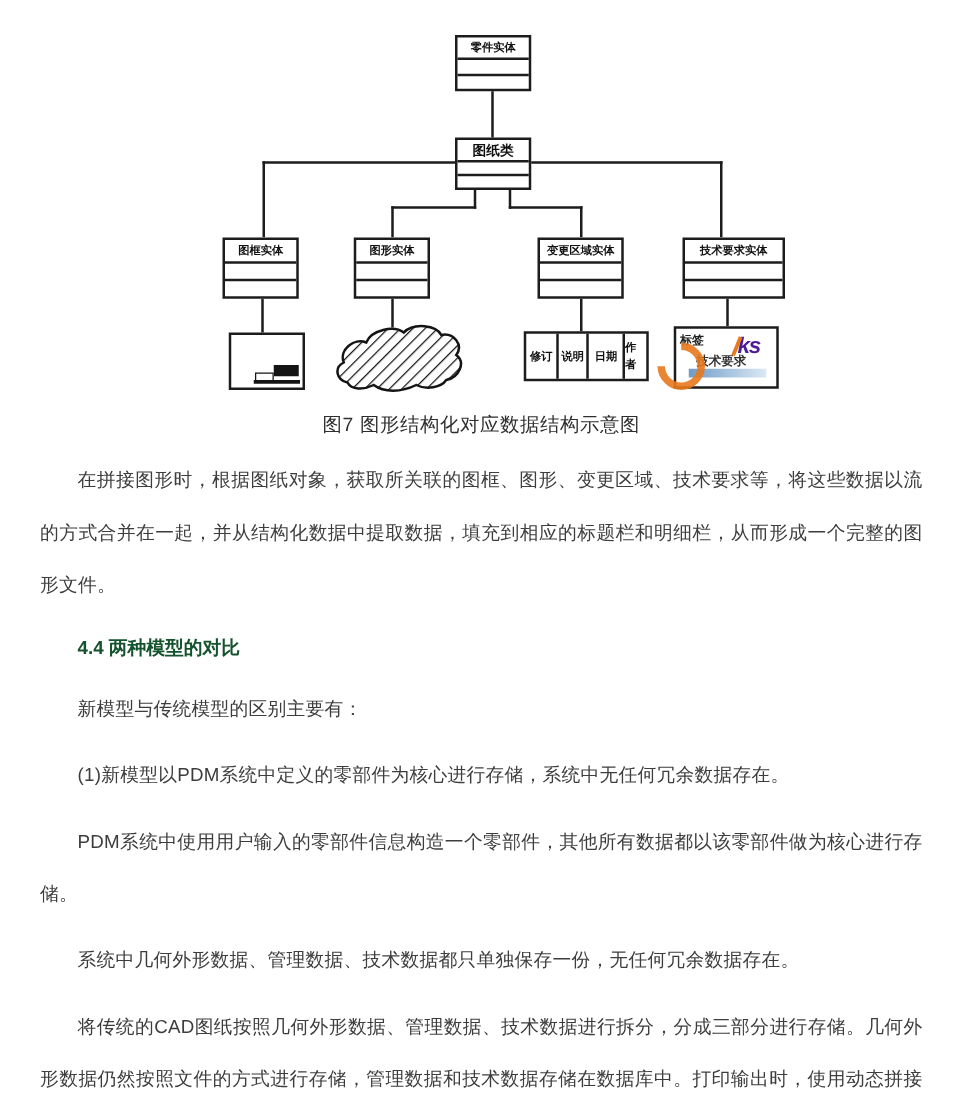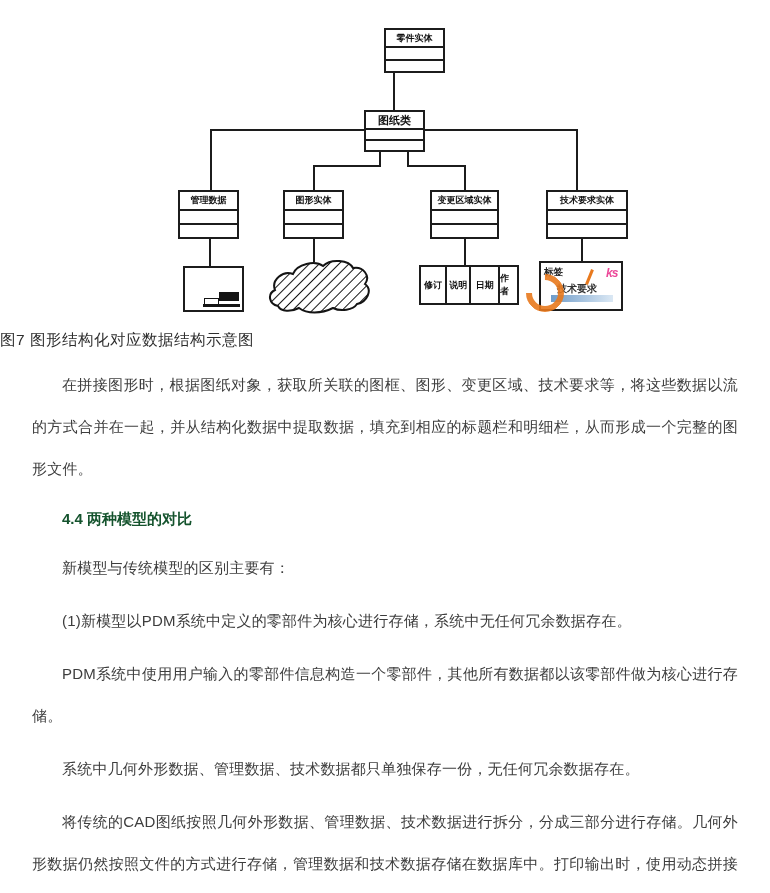--- a/index.html
+++ b/index.html
@@ -14,39 +14,39 @@
   .uml .r1{flex:1 1 auto;border-bottom:2px solid #1c1c1c;}
   .uml .r2{flex:1 1 auto;}
   .conn{position:absolute;background:#1c1c1c;}
   .shape{position:absolute;border:2px solid #1c1c1c;background:#fff;box-sizing:border-box;}
 
   .rev-table{display:flex;}
   .rev-table .cell{flex:1;border-right:2px solid #1c1c1c;display:flex;align-items:center;justify-content:center;
                    font-size:9px;font-weight:bold;color:#111;}
   .rev-table .cell:last-child{border-right:none;}
 
-  .caption{position:absolute;left:0;top:330px;width:770px;
+  .caption{position:absolute;left:0;top:330px;width:770px;text-align:center;
            font-size:15.5px;color:#2e2e2e;letter-spacing:.5px;}
 
   
   .content{position:absolute;left:32px;top:364px;width:706px;}
   .content p{margin:0 0 11px;font-size:15px;line-height:42px;text-align:justify;
              text-indent:2em;color:#3d3d3d;letter-spacing:.2px;}
   .content .sec-heading{margin:0 0 11px;font-size:15px;line-height:35px;font-weight:bold;
              text-indent:2em;color:#14532d;}
 
   
   .lbl-title{position:absolute;top:3px;left:3px;font-size:9.5px;font-weight:bold;color:#222;}
   .lbl-req{position:absolute;top:19px;left:16px;font-size:10px;font-weight:bold;color:#333;z-index:3;}
   .lbl-bar{position:absolute;top:32px;left:10px;width:62px;height:7px;
            background:linear-gradient(90deg,#6f9cc9,#dbe8f4);z-index:2;}
   .wm-e{position:absolute;left:-15px;top:11px;width:26px;height:26px;border-radius:50%;
         border:6px solid #e8791d;border-top-color:transparent;transform:rotate(-45deg);opacity:.9;z-index:4;}
-  .wm-ks{position:absolute;left:49px;top:3px;font-size:12px;font-weight:bold;font-style:italic;
-         color:#ec4899;z-index:4;letter-spacing:-1px;margin-left:16px;}
+  .wm-ks{position:absolute;left:49px;top:3px;font-size:18px;font-weight:bold;font-style:italic;
+         color:#4c1d95;z-index:4;letter-spacing:-1px;}
   .wm-slash{position:absolute;left:47px;top:6px;width:3px;height:16px;background:#e8791d;
             transform:rotate(22deg);z-index:5;}
 
   
   .tb-black{position:absolute;right:3px;bottom:9px;width:20px;height:9px;background:#141414;}
   .tb-white{position:absolute;right:23px;bottom:4px;width:13px;height:6px;border:1px solid #141414;background:#fff;}
   .tb-strip{position:absolute;right:2px;bottom:3px;width:37px;height:3px;background:#141414;}
 </style>
 </head>
 <body>
@@ -64,34 +64,34 @@
     <div class="conn" style="left:313px;top:165px;width:68px;height:2px"></div>
     <div class="conn" style="left:313px;top:165px;width:2px;height:25px"></div>
     <div class="conn" style="left:407px;top:151px;width:2px;height:16px"></div>
     <div class="conn" style="left:407px;top:165px;width:59px;height:2px"></div>
     <div class="conn" style="left:464px;top:165px;width:2px;height:25px"></div>
     <div class="conn" style="left:209px;top:238px;width:2px;height:29px"></div>
     <div class="conn" style="left:313px;top:238px;width:2px;height:24px"></div>
     <div class="conn" style="left:464px;top:238px;width:2px;height:28px"></div>
     <div class="conn" style="left:581px;top:238px;width:2px;height:25px"></div>
 
-    <div class="uml" style="left:384px;top:28px;width:61px;height:45px">
+    <div class="uml" style="left:364px;top:28px;width:61px;height:45px">
       <div class="t" style="height:16px;font-size:9px">零件实体</div>
       <div class="r1"></div>
       <div class="r2"></div>
     </div>
 
     <div class="uml" style="left:364px;top:110px;width:61px;height:42px">
       <div class="t" style="height:16px;font-size:11px">图纸类</div>
       <div class="r1"></div>
       <div class="r2"></div>
     </div>
 
     <div class="uml" style="left:178px;top:190px;width:61px;height:49px">
-      <div class="t" style="height:17px;font-size:9px">管理数据</div>
+      <div class="t" style="height:17px;font-size:9px">图框实体</div>
       <div class="r1"></div>
       <div class="r2"></div>
     </div>
 
     <div class="uml" style="left:430px;top:190px;width:69px;height:49px">
       <div class="t" style="height:17px;font-size:9px">变更区域实体</div>
       <div class="r1"></div>
       <div class="r2"></div>
     </div>
 

